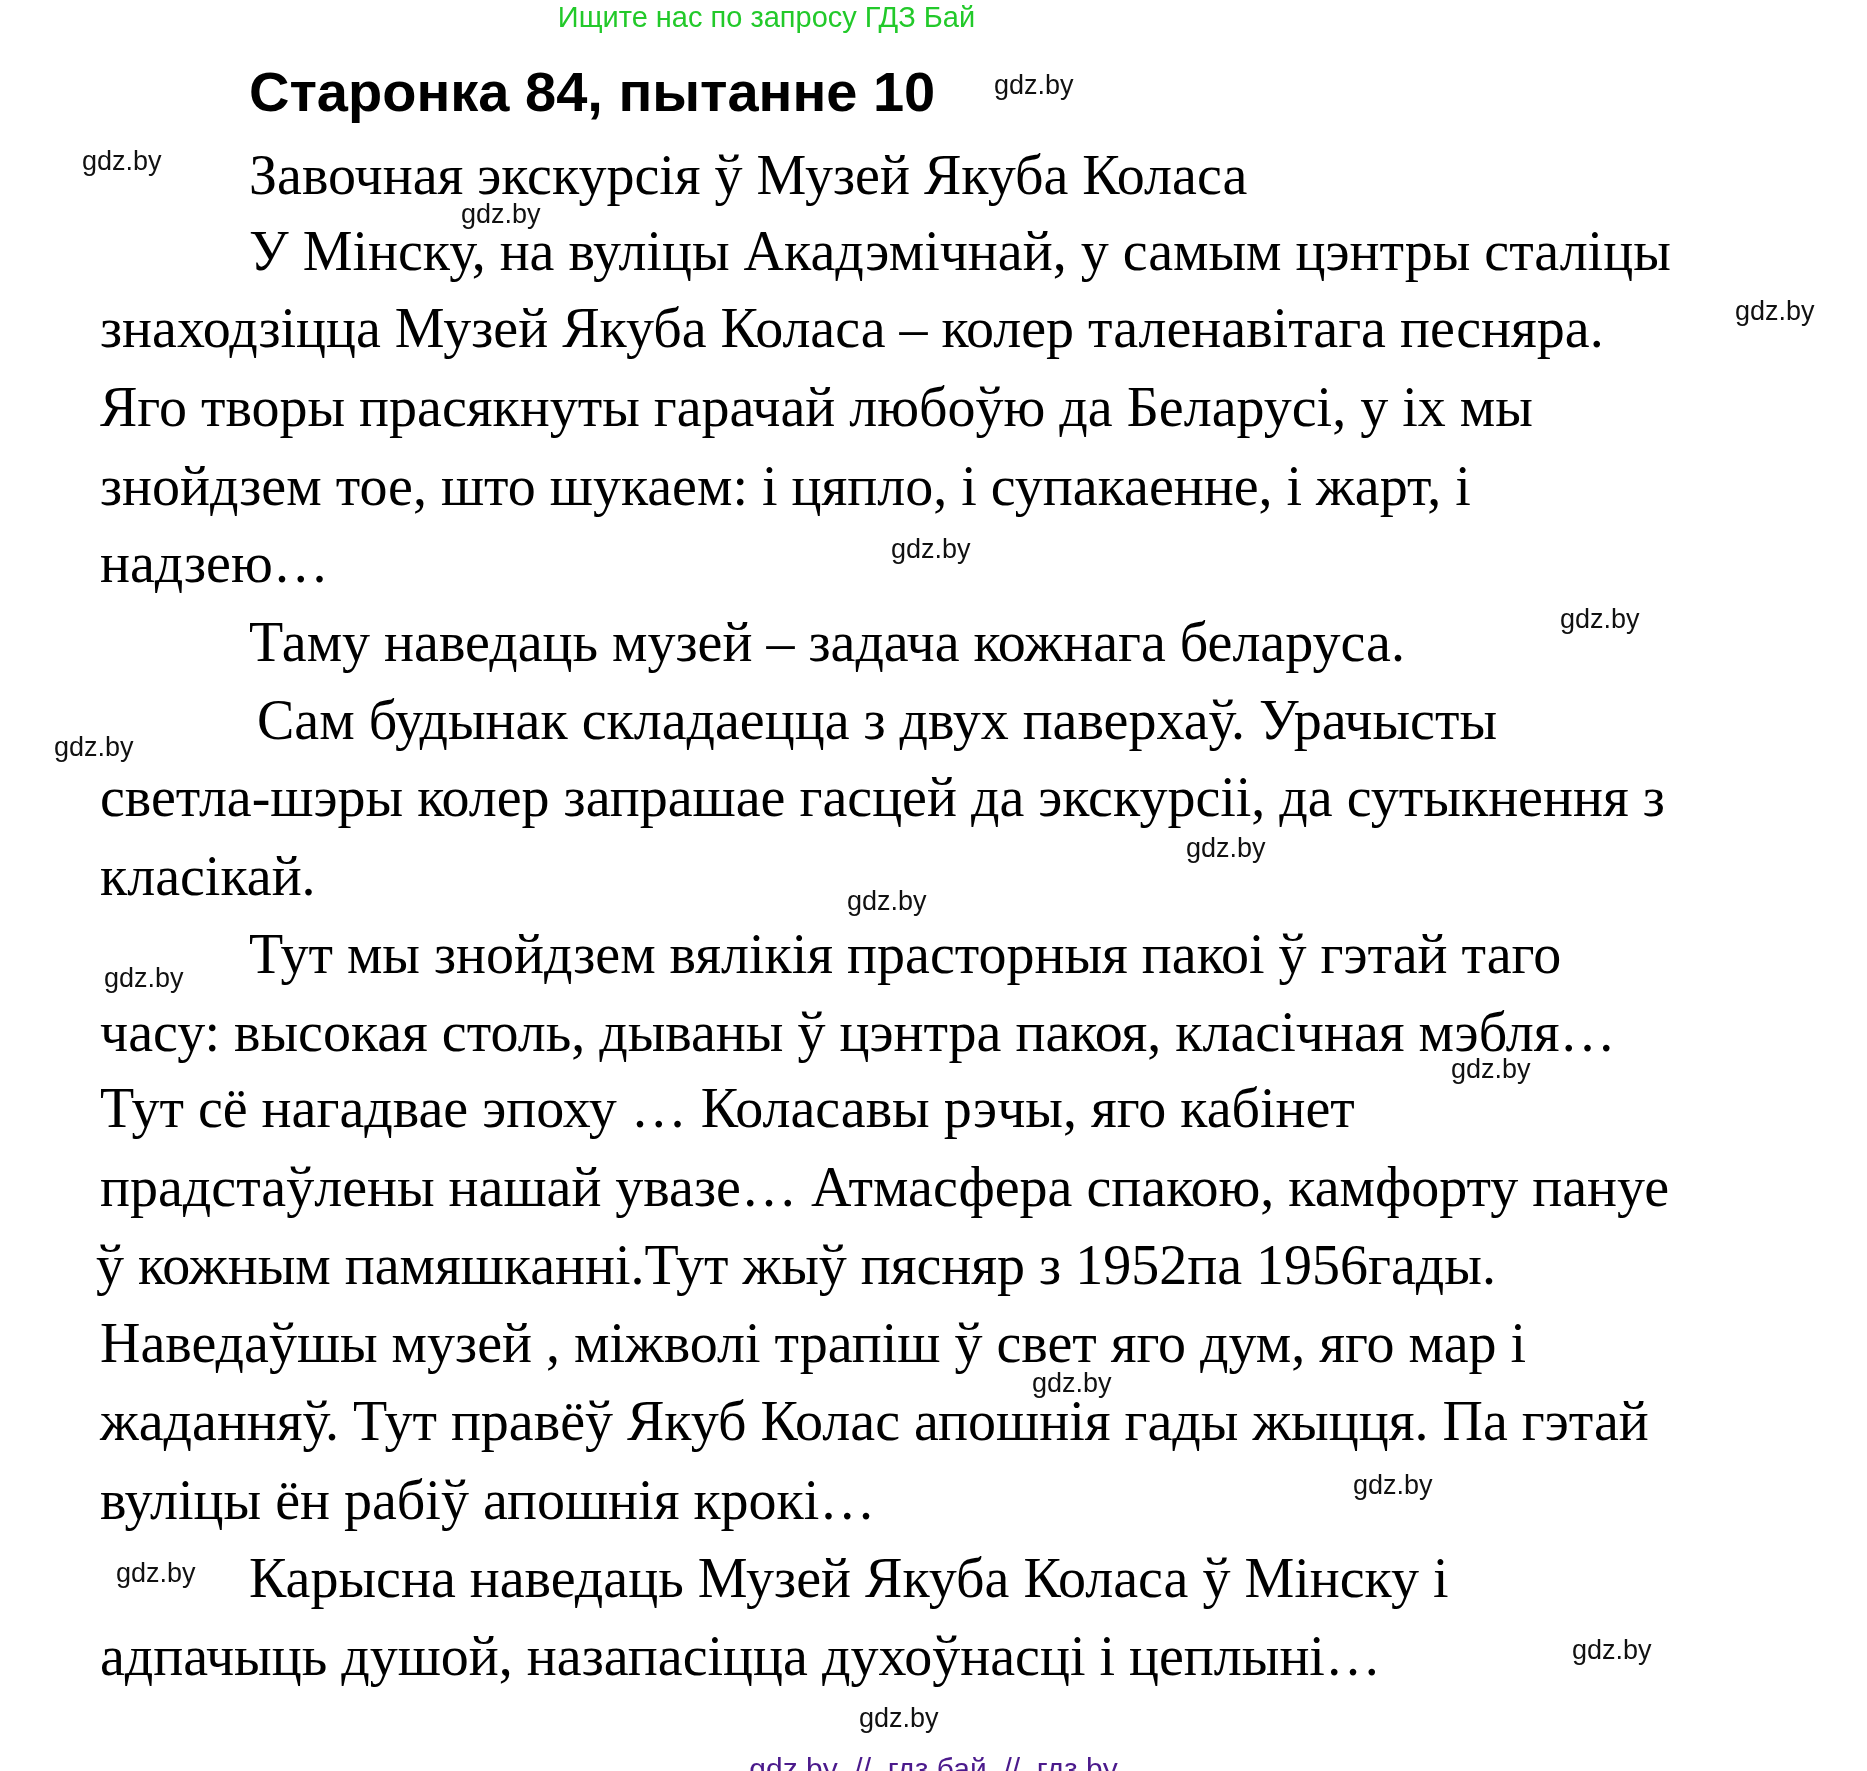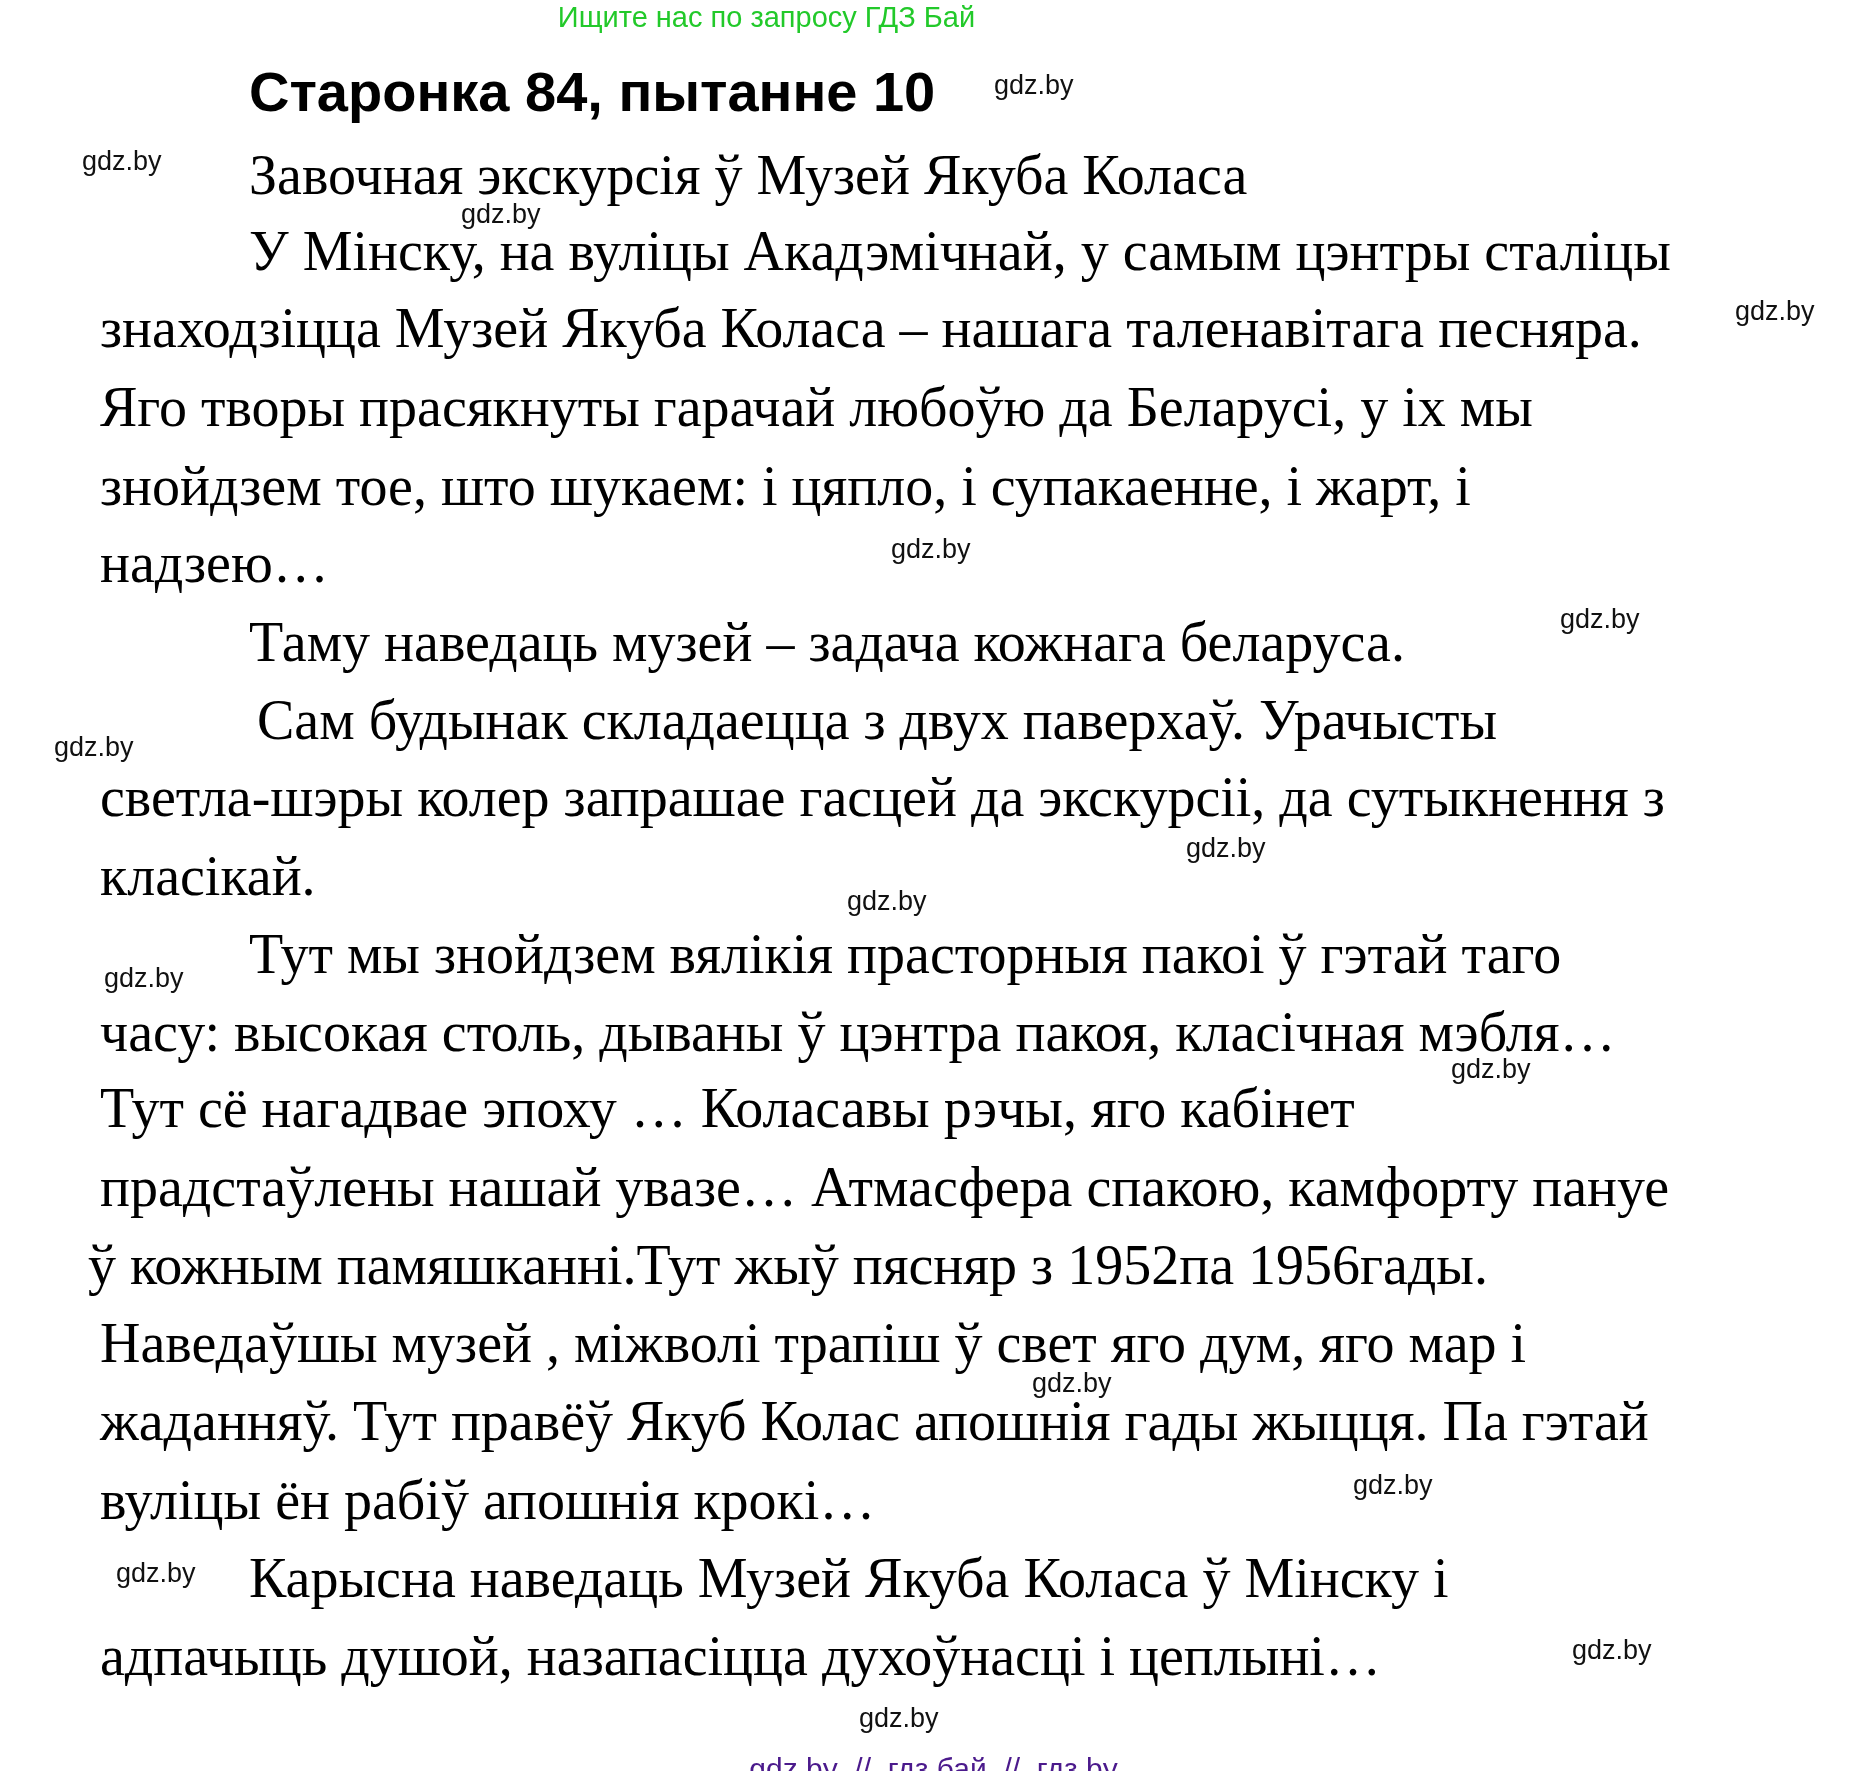--- a/index.html
+++ b/index.html
@@ -20,33 +20,33 @@
 </head>
 <body>
 
 <div class="hdr">Ищите нас по запросу ГДЗ Бай</div>
 
 <div class="title">Старонка 84, пытанне 10</div>
 
 <div>
   <div class="line" style="left:249px; top:141px;">Завочная экскурсія ў Музей Якуба Коласа</div>
   <div class="line" style="left:249px; top:217px;">У Мінску, на вуліцы Акадэмічнай, у самым цэнтры сталіцы</div>
-  <div class="line" style="left:100px; top:294px;">знаходзіцца Музей Якуба Коласа – нашага таленавітага песняра.</div>
+  <div class="line" style="left:100px; top:294px;">знаходзіцца Музей Якуба Коласа – колер таленавітага песняра.</div>
   <div class="line" style="left:100px; top:373px;">Яго творы прасякнуты гарачай любоўю да Беларусі, у іх мы</div>
   <div class="line" style="left:100px; top:452px;">знойдзем тое, што шукаем: і цяпло, і супакаенне, і жарт, і</div>
   <div class="line" style="left:100px; top:529px;">надзею…</div>
   <div class="line" style="left:249px; top:608px;">Таму наведаць музей – задача кожнага беларуса.</div>
   <div class="line" style="left:249px; top:686px;margin-left:8px;">Сам будынак складаецца з двух паверхаў. Урачысты</div>
   <div class="line" style="left:100px; top:763px;">светла-шэры колер запрашае гасцей да экскурсіі, да сутыкнення з</div>
   <div class="line" style="left:100px; top:842px;">класікай.</div>
   <div class="line" style="left:249px; top:920px;">Тут мы знойдзем вялікія прасторныя пакоі ў гэтай таго</div>
   <div class="line" style="left:100px; top:998px;">часу: высокая столь, дываны ў цэнтра пакоя, класічная мэбля…</div>
   <div class="line" style="left:100px; top:1074px;">Тут сё нагадвае эпоху …  Коласавы рэчы, яго кабінет</div>
   <div class="line" style="left:100px; top:1153px;">прадстаўлены нашай увазе… Атмасфера спакою, камфорту пануе</div>
-  <div class="line" style="left:88px; top:1231px;">ў кожным памяшканні.Тут жыў пясняр з 1952па 1956гады.</div>
+  <div class="line" style="left:96px; top:1231px;">ў кожным памяшканні.Тут жыў пясняр з 1952па 1956гады.</div>
   <div class="line" style="left:100px; top:1309px;">Наведаўшы музей , міжволі трапіш ў  свет яго дум, яго мар і</div>
   <div class="line" style="left:100px; top:1387px;">жаданняў. Тут  правёў Якуб Колас апошнія гады жыцця. Па гэтай</div>
   <div class="line" style="left:100px; top:1466px;">вуліцы ён рабіў апошнія крокі…</div>
   <div class="line" style="left:249px; top:1544px;">Карысна наведаць Музей Якуба Коласа ў Мінску і</div>
   <div class="line" style="left:100px; top:1622px;">адпачыць душой, назапасіцца духоўнасці  і цеплыні…</div>
 </div>
 
 <div>
   <span class="wm" style="left:994px; top:70px;">gdz.by</span>
   <span class="wm" style="left:82px; top:146px;">gdz.by</span>

